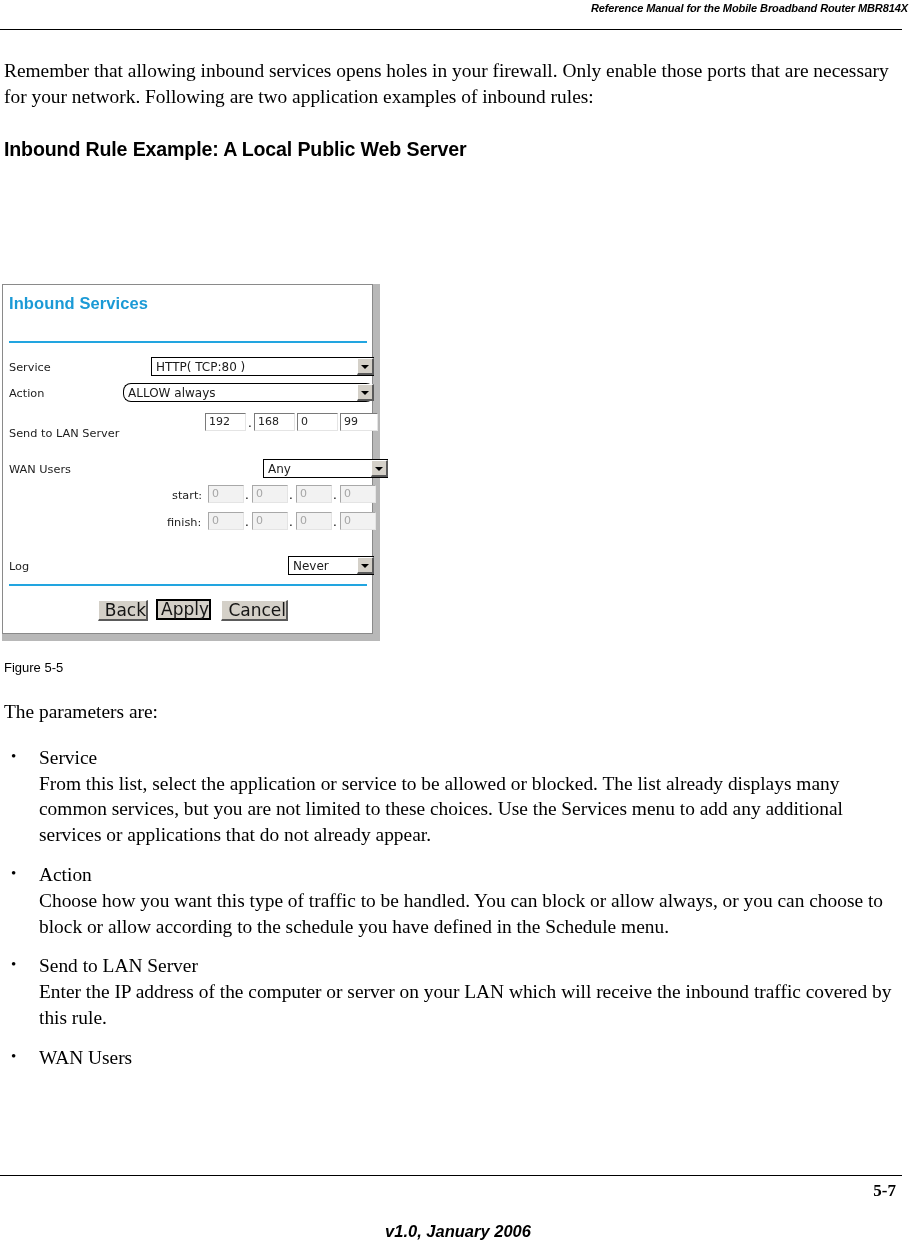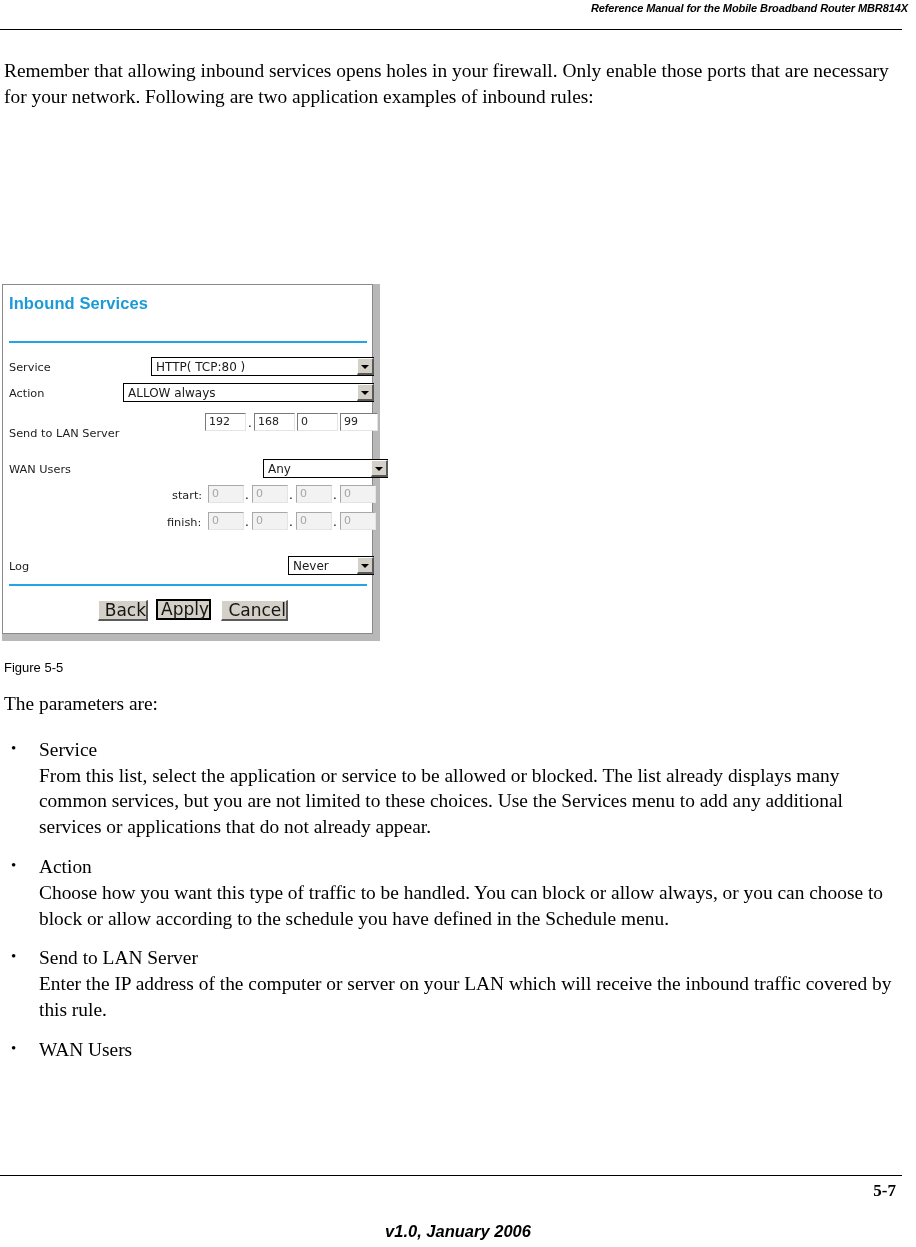--- a/index.html
+++ b/index.html
@@ -281,38 +281,39 @@
 
 <div class="page">
 
   <div class="running-header">Reference Manual for the Mobile Broadband Router MBR814X</div>
   <div class="header-rule"></div>
 
   <div class="content">
 
     <p class="body">Remember that allowing inbound services opens holes in your firewall. Only enable those ports that are necessary for your network. Following are two application examples of inbound rules:</p>
 
+    <h2 class="section-head">Inbound Rule Example: A Local Public Web Server</h2>
 
   </div>
 
   <div class="shot">
     <div class="shot-inner">
 
       <div class="shot-title">Inbound Services</div>
 
       <div class="rule-blue rule-top"></div>
 
       <div class="lbl" style="left:6px; top:76px;">Service</div>
       <div class="sel" style="left:148px; top:72px; width:223px;">
         <span class="sel-text">HTTP( TCP:80 )</span>
         <span class="arrow"></span>
       </div>
 
       <div class="lbl" style="left:6px; top:102px;">Action</div>
-      <div class="sel" style="left:120px; top:98px; width:251px;">
+      <div class="sel" style="left:120px; top:98px; width:251px;border-radius:8px;">
         <span class="sel-text">ALLOW always</span>
         <span class="arrow"></span>
       </div>
 
       <div class="lbl" style="left:6px; top:142px;">Send to LAN Server</div>
 
       <div class="inp" style="left:202px; top:128px; width:41px;">192</div>
       <div class="dot" style="left:245px; top:131px;">.</div>
       <div class="inp" style="left:251px; top:128px; width:41px;">168</div>
       <div class="dot" style="left:294px; top:131px;">.</div>
@@ -356,21 +357,21 @@
       <div class="btn focus" style="left:153px; top:314px; width:55px;">Apply</div>
       <div class="btn" style="left:218px; top:315px; width:67px;">Cancel</div>
 
     </div>
   </div>
 
   <div style="position:absolute; left:4px; top:660px; width:898px;">
 
     <p class="fig-caption">Figure 5-5</p>
 
-    <p class="body" style="margin-top:16px;">The parameters are:</p>
+    <p class="body" style="margin-top:24px;">The parameters are:</p>
 
     <ul class="params" style="margin-top:20px;">
       <li>
         <span class="term">Service</span>
         <span class="desc">From this list, select the application or service to be allowed or blocked. The list already displays many common services, but you are not limited to these choices. Use the Services menu to add any additional services or applications that do not already appear.</span>
       </li>
       <li>
         <span class="term">Action</span>
         <span class="desc">Choose how you want this type of traffic to be handled. You can block or allow always, or you can choose to block or allow according to the schedule you have defined in the Schedule menu.</span>
       </li>

